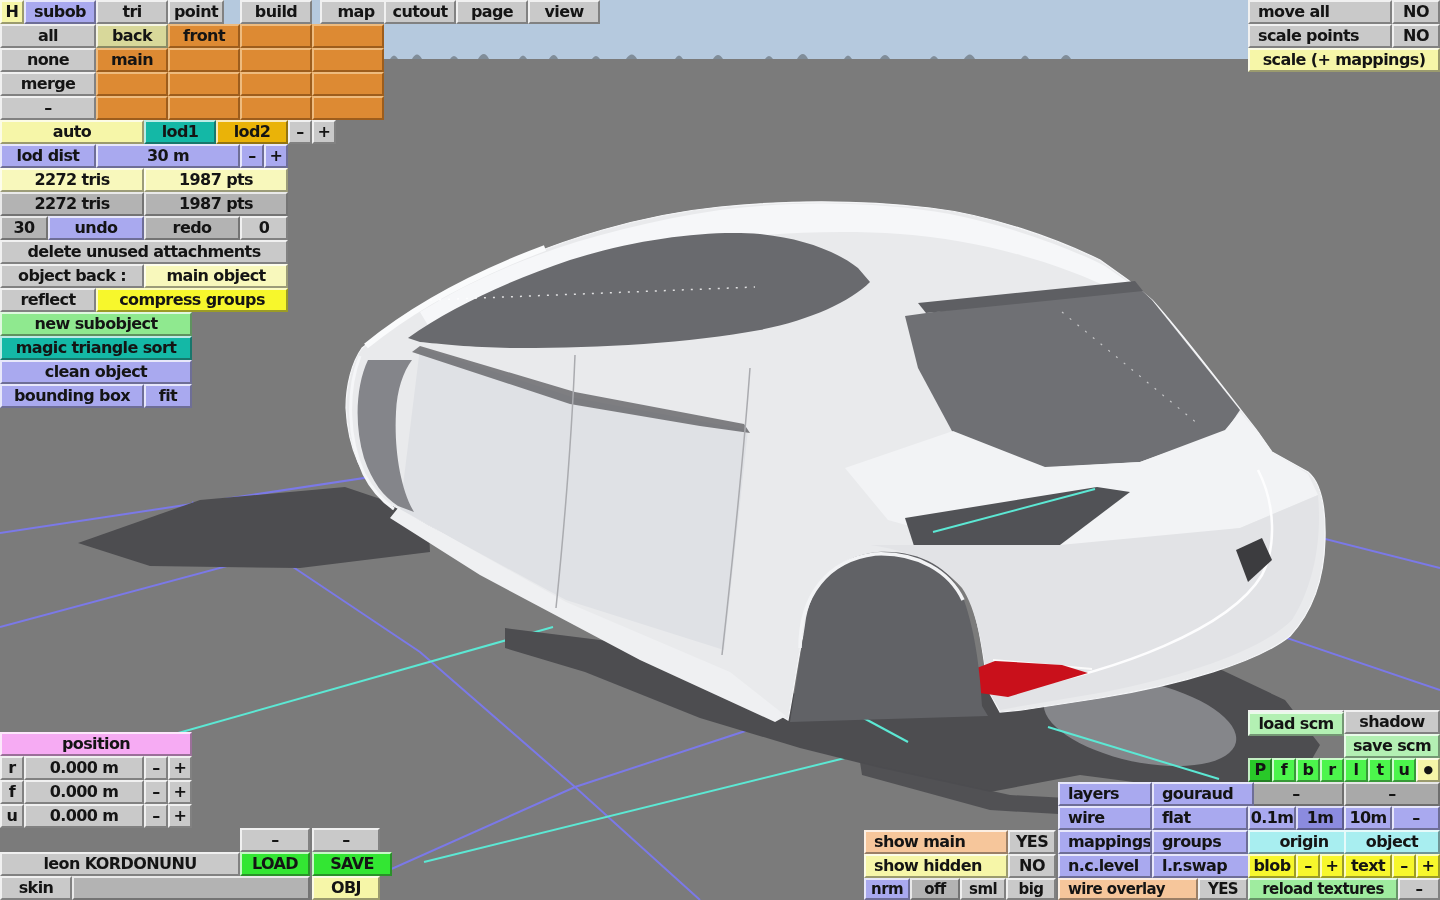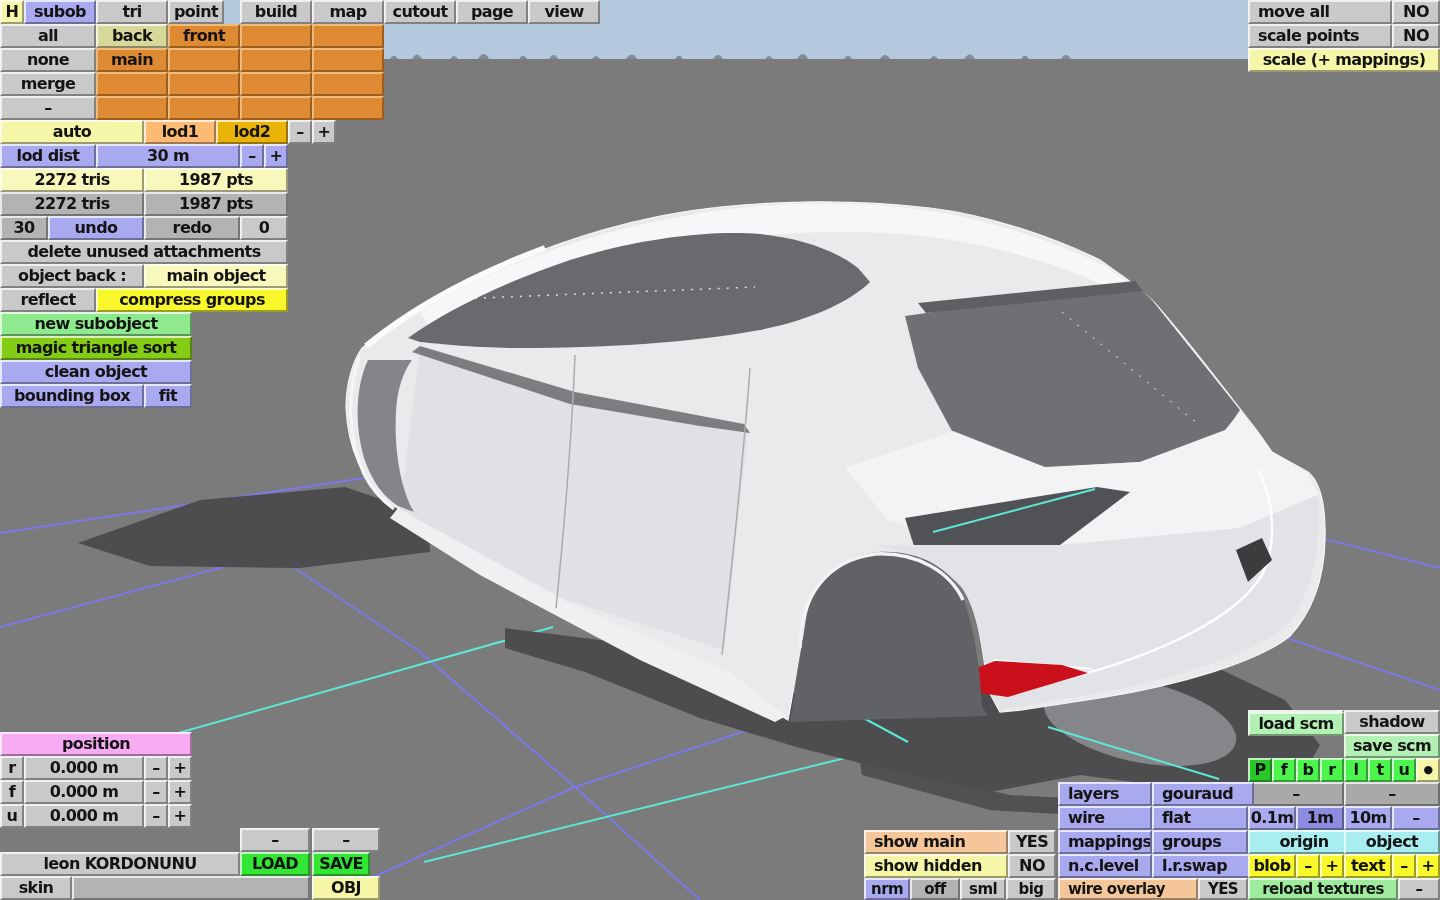--- a/index.html
+++ b/index.html
@@ -19,24 +19,24 @@
     background:var(--btn-gray);
     font-size:16px;line-height:20px;text-align:center;letter-spacing:-0.6px;
     white-space:nowrap;overflow:hidden;cursor:default;z-index:5;}
   .tl{text-align:left;padding-left:8px;}
   .h22{height:22px;line-height:18px;font-size:15px;}
   .gray{background:#c9c9c9}.grayd{background:#b3b3b3}.graydd{background:#a9a9a9}
   .lav{background:#a9a9ef}.lavd{background:#8b8bdf}
   .yel{background:#f6f6a8}.yelp{background:#f8f8bc}.yelb{background:#f7f72c}
   .org{background:#dd8a33;border-color:rgba(255,236,200,.5) rgba(80,40,0,.45) rgba(80,40,0,.45) rgba(255,236,200,.5)}
   .olv{background:#d8d89a}
-  .tan{background:#fdba74}.pchl{background:#eab308}
+  .tan{background:#14b8a6}.pchl{background:#eab308}
   .grn{background:#33e633}.grnp{background:#b3f0b3}.grnm{background:#9fec9f}
   .grnP{background:#29c829}.grnC{background:#4cf54c}
-  .mint{background:#8fe98f}.aqua{background:#84cc16}.cyn{background:#a8eef0}
+  .mint{background:#8fe98f}.aqua{background:#14b8a6}.cyn{background:#a8eef0}
   .pch{background:#f6c69b}.pnk{background:#f6abf3}
   .dot{font-size:11px;line-height:19px;}
 </style>
 </head>
 <body>
 
 <div id="screen">
 
   <svg id="viewport" viewBox="0 0 1440 900">
     <rect x="0" y="0" width="1440" height="900" fill="var(--ground)"></rect>
@@ -96,21 +96,21 @@
       <path fill="#616266" d="M805,625 C810,585 835,556 878,552 C920,550 950,568 962,595 C974,625 980,668 982,706 L988,716 L790,722 Z"></path>
       <path stroke="#f2f3f5" stroke-width="3.5" fill="none" d="M800,648 C800,595 828,560 875,554 C918,552 950,572 963,600"></path>
     </g>
   </svg>
 
   <div class="btn yel" style="left:0;top:0;width:24px">H</div>
   <div class="btn lav" style="left:24px;top:0;width:72px">subob</div>
   <div class="btn gray" style="left:96px;top:0;width:72px">tri</div>
   <div class="btn gray" style="left:168px;top:0;width:56px">point</div>
   <div class="btn gray" style="left:240px;top:0;width:72px">build</div>
-  <div class="btn gray" style="left:312px;top:0;width:72px">map</div>
+  <div class="btn gray" style="left:320px;top:0;width:72px">map</div>
   <div class="btn gray" style="left:384px;top:0;width:72px">cutout</div>
   <div class="btn gray" style="left:456px;top:0;width:72px">page</div>
   <div class="btn gray" style="left:528px;top:0;width:72px">view</div>
 
   <div class="btn gray" style="left:0;top:24px;width:96px">all</div>
   <div class="btn gray" style="left:0;top:48px;width:96px">none</div>
   <div class="btn gray" style="left:0;top:72px;width:96px">merge</div>
   <div class="btn gray" style="left:0;top:96px;width:96px">–</div>
 
   <div class="btn olv" style="left:96px;top:24px;width:72px">back</div>
@@ -184,21 +184,21 @@
   <div class="btn gray" style="left:24px;top:804px;width:120px">0.000 m</div>
   <div class="btn gray" style="left:144px;top:804px;width:24px">–</div>
   <div class="btn gray" style="left:168px;top:804px;width:24px">+</div>
 
   <div class="btn gray" style="left:0;top:856px;width:240px">no subobjects</div>
   <div class="btn gray" style="left:240px;top:828px;width:70px">–</div>
   <div class="btn gray" style="left:312px;top:828px;width:68px">–</div>
 
   <div class="btn gray" style="left:0;top:852px;width:240px">leon KORDONUNU</div>
   <div class="btn grn" style="left:240px;top:852px;width:70px">LOAD</div>
-  <div class="btn grn" style="left:312px;top:852px;width:58px">SAVE</div>
+  <div class="btn grn" style="left:312px;top:852px;width:80px">SAVE</div>
 
   <div class="btn gray" style="left:0;top:876px;width:72px">skin</div>
   <div class="btn grayd" style="left:72px;top:876px;width:238px"></div>
   <div class="btn yel" style="left:312px;top:876px;width:68px">OBJ</div>
 
   <div class="btn gray" style="left:1248px;top:710px;width:96px">invert</div>
   <div class="btn gray" style="left:1344px;top:710px;width:96px">shadow</div>
   <div class="btn grnp" style="left:1248px;top:712px;width:96px">load scm</div>
   <div class="btn grnp" style="left:1344px;top:734px;width:96px">save scm</div>
 

